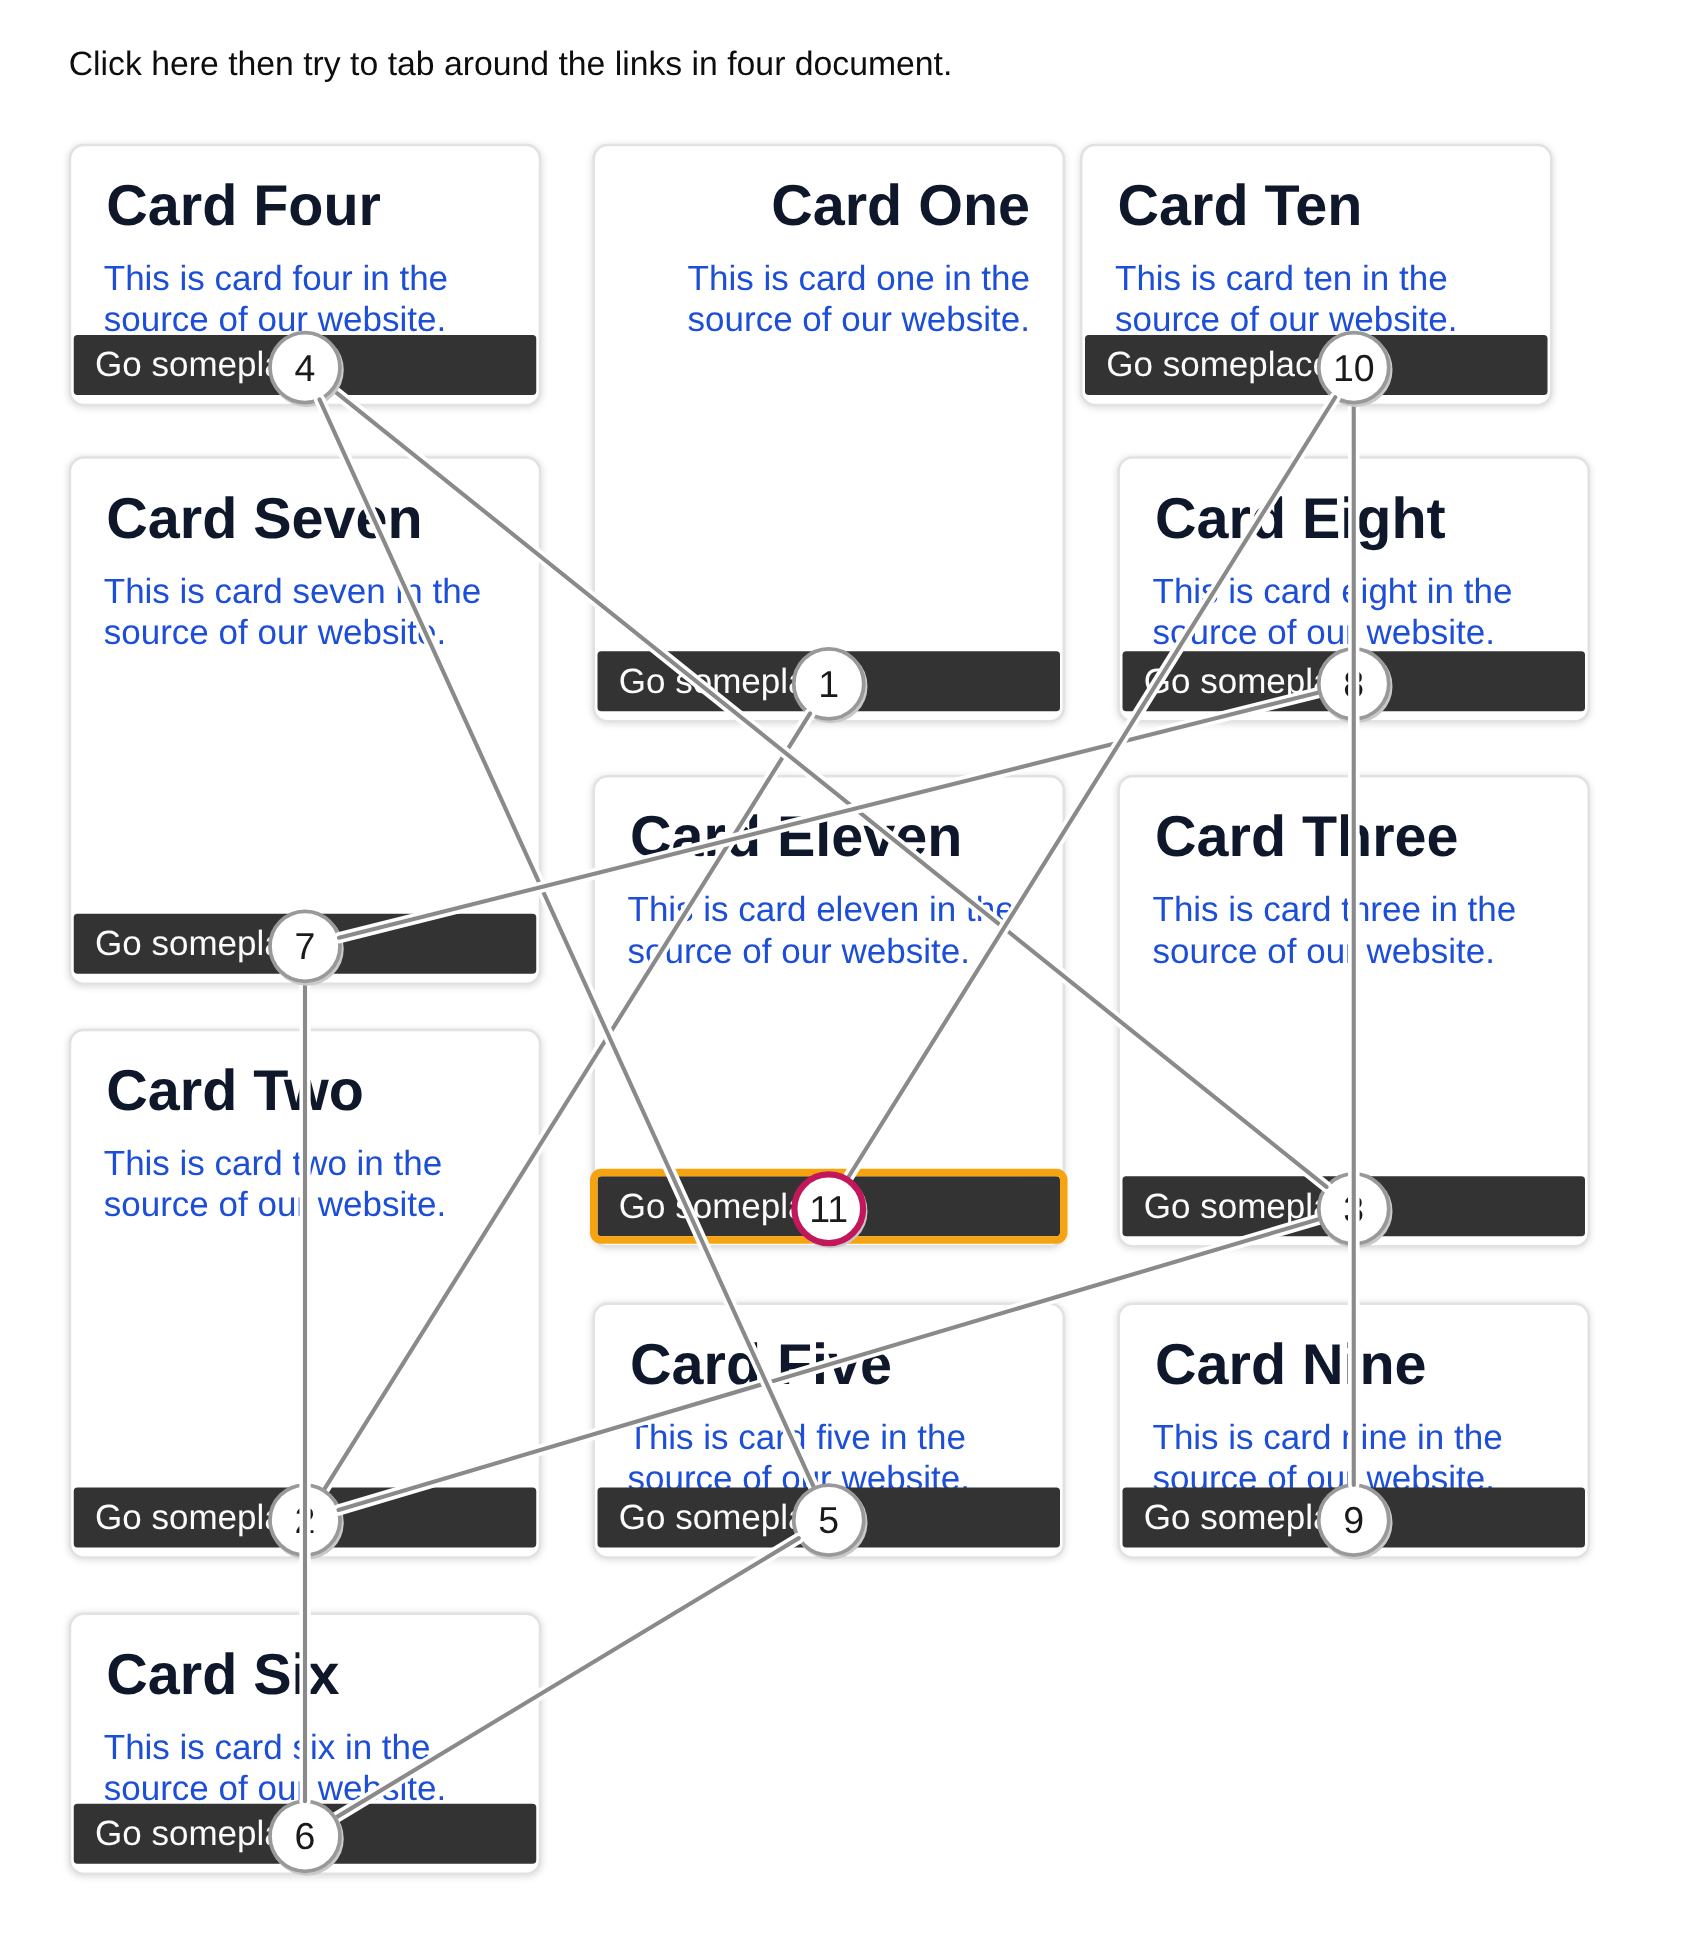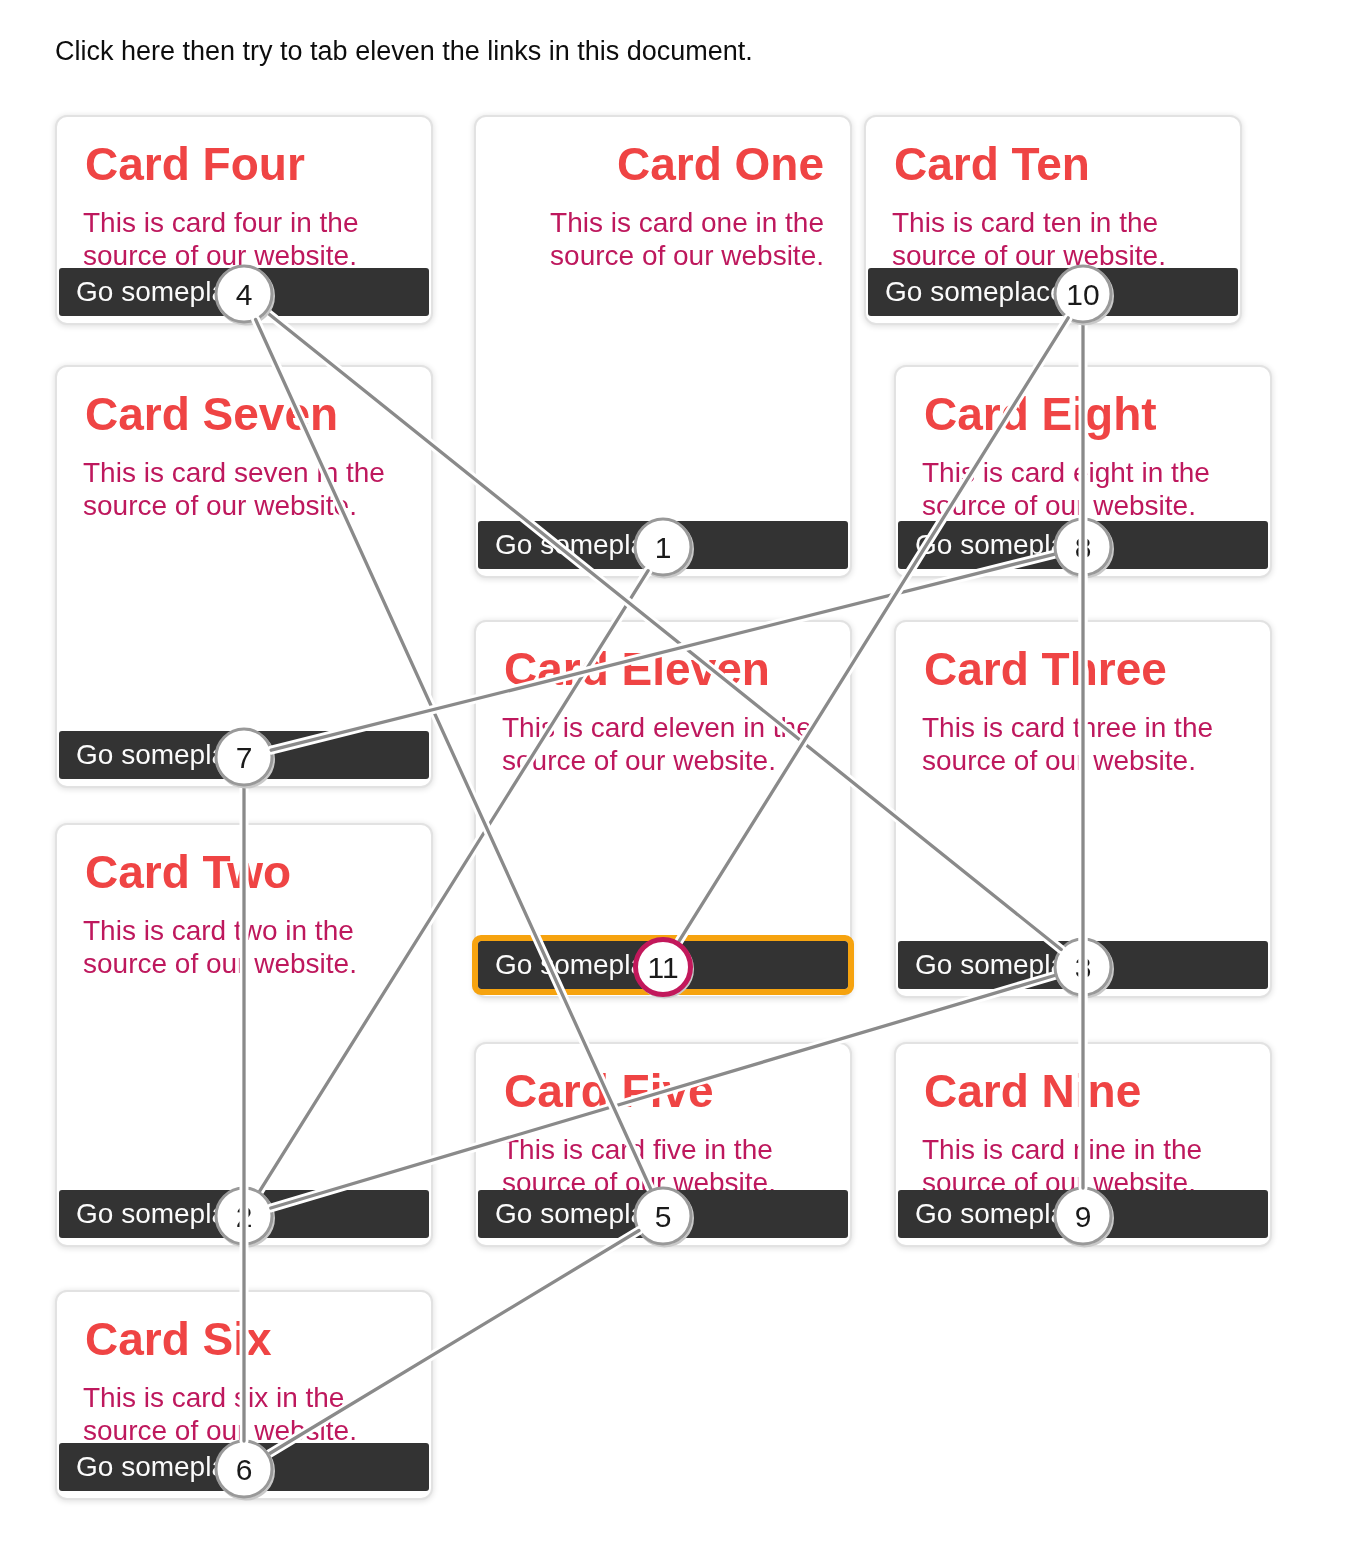--- a/index.html
+++ b/index.html
@@ -26,28 +26,28 @@
     border-radius: 12px;
     box-shadow: 0 1px 6px rgba(0,0,0,0.14);
     box-sizing: border-box;
     padding: 12px 26px;
   }
   .card-title {
     font-size: 46px;
     font-weight: bold;
     line-height: 1.2;
     margin: 8px 0 0 2px;
-    color: #ef4444;
+    color: #0f172a;
     white-space: nowrap;
   }
   .card-text {
     font-size: 28px;
     line-height: 33px;
     margin: 14px 0 0 0;
-    color: #be185d;
+    color: #1d4ed8;
   }
   .card-btn {
     position: absolute;
     left: 2px; right: 2px; bottom: 7px;
     height: 48px;
     background: #333333;
     color: #fbfbfb;
     font-size: 28px;
     display: flex;
     align-items: center;
@@ -87,21 +87,21 @@
   .marker-num {
     font-family: "Liberation Sans", sans-serif;
     font-size: 30px;
     fill: #1a1a1a;
     text-anchor: middle;
   }
 </style>
 </head>
 <body>
 
-<p class="instruction">Click here then try to tab eleven the links in this document.</p>
+<p class="instruction">Click here then try to tab around the links in four document.</p>
 
 <div class="card pos-four">
   <h2 class="card-title">Card Four</h2>
   <p class="card-text">This is card four in the source of our website.</p>
   <a class="card-btn">Go someplace</a>
 </div>
 <div class="card pos-seven">
   <h2 class="card-title">Card Seven</h2>
   <p class="card-text">This is card seven in the source of our website.</p>
   <a class="card-btn">Go someplace</a>

